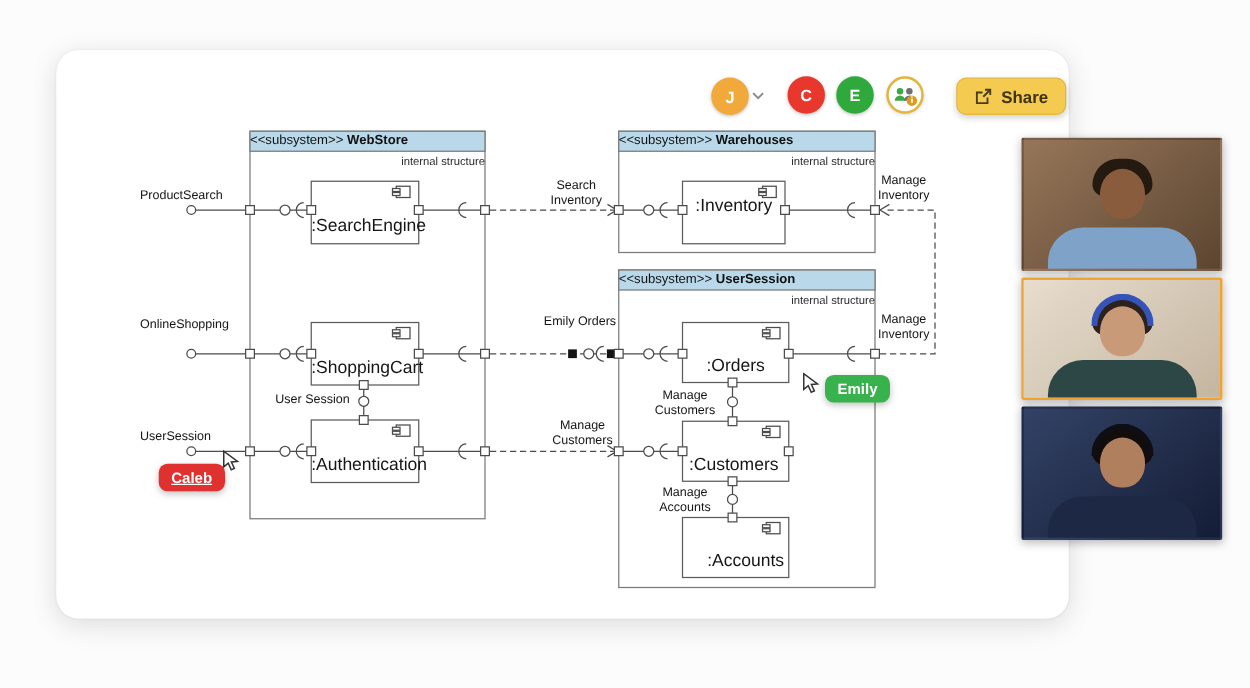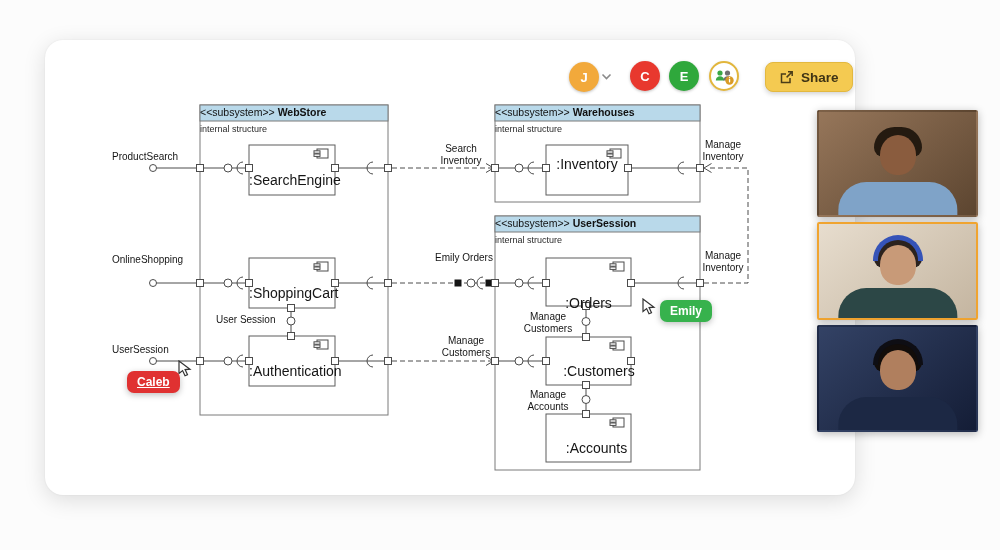--- a/index.html
+++ b/index.html
@@ -3,25 +3,25 @@
 <meta charset="utf-8">
 <style>
   *{margin:0;padding:0;box-sizing:border-box}
   html,body{width:1000px;height:550px;background:#fcfcfc;font-family:"Liberation Sans",sans-serif}
   .stage{position:relative;width:1000px;height:550px;overflow:hidden}
   .card{position:absolute;left:45px;top:40px;width:810px;height:455px;background:#fff;
         border-radius:18px;box-shadow:0 5px 22px rgba(0,0,0,.13),0 0 2px rgba(0,0,0,.07)}
   svg.wire{position:absolute;left:0;top:0;pointer-events:none}
   .lbl{position:absolute;font-size:10px;color:#151515;line-height:1.2}
   .clbl{text-align:center}
-  .rlbl{text-align:left;white-space:nowrap}
+  .rlbl{text-align:center;white-space:nowrap}
   .cname{position:absolute;font-size:14px;color:#151515;text-align:center}
   .ss-hdr{position:absolute;font-size:10.5px;color:#111;text-align:left}
   .ss-name{font-weight:bold}
-  .ss-int{position:absolute;font-size:9px;color:#2b2b2b;text-align:left}
+  .ss-int{position:absolute;font-size:9px;color:#2b2b2b;text-align:right}
   .avatar{position:absolute;width:30px;height:30px;border-radius:50%;background:var(--c,#999);
           color:#fff;font-weight:bold;font-size:13px;display:flex;align-items:center;justify-content:center;
           box-shadow:0 1px 3px rgba(0,0,0,.25);cursor:pointer}
   .chev{position:absolute;cursor:pointer}
   .collab-btn{position:absolute;width:30px;height:30px;border-radius:50%;background:#fff;
           border:2px solid #e2b63c;display:flex;align-items:center;justify-content:center;cursor:pointer;
           box-shadow:0 1px 3px rgba(0,0,0,.15)}
   .share-btn{position:absolute;display:flex;align-items:center;gap:7px;height:30px;padding:0 13px;
           background:var(--c,#f4ca51);border:1px solid #e3b83e;border-radius:8px;font-size:13.5px;
           font-weight:bold;color:#3f3415;box-shadow:0 2px 5px rgba(0,0,0,.18);cursor:pointer}
@@ -199,22 +199,22 @@
   <div class="ss-hdr" style="left:495px;top:217px;width:205px">
     <span>&lt;&lt;subsystem&gt;&gt;</span>
     <span class="ss-name">UserSession</span>
   </div>
   <div class="ss-int" style="left:495px;top:235px;width:205px">internal structure</div>
 
   <div class="cname" style="left:249px;top:172px;width:86px">:SearchEngine</div>
   <div class="cname" style="left:249px;top:285px;width:86px">:ShoppingCart</div>
   <div class="cname" style="left:249px;top:363px;width:86px">:Authentication</div>
   <div class="cname" style="left:546px;top:156px;width:82px">:Inventory</div>
-  <div class="cname" style="left:546px;top:295px;width:85px">:Orders</div>
-  <div class="cname" style="left:546px;top:363px;width:106px">:Customers</div>
+  <div class="cname" style="left:546px;top:284px;width:85px">:Orders</div>
+  <div class="cname" style="left:534px;top:363px;width:106px">:Customers</div>
   <div class="cname" style="left:546px;top:440px;width:101px">:Accounts</div>
 
   <div class="lbl" style="left:112px;top:151px">ProductSearch</div>
   <div class="lbl" style="left:112px;top:254px">OnlineShopping</div>
   <div class="lbl" style="left:112px;top:344px">UserSession</div>
 
   <div class="lbl clbl" style="left:431px;top:143px;width:60px">Search Inventory</div>
   <div class="lbl clbl" style="left:695px;top:139px;width:56px">Manage Inventory</div>
   <div class="lbl clbl" style="left:434px;top:252px;width:60px">Emily Orders</div>
   <div class="lbl clbl" style="left:695px;top:250px;width:56px">Manage Inventory</div>

